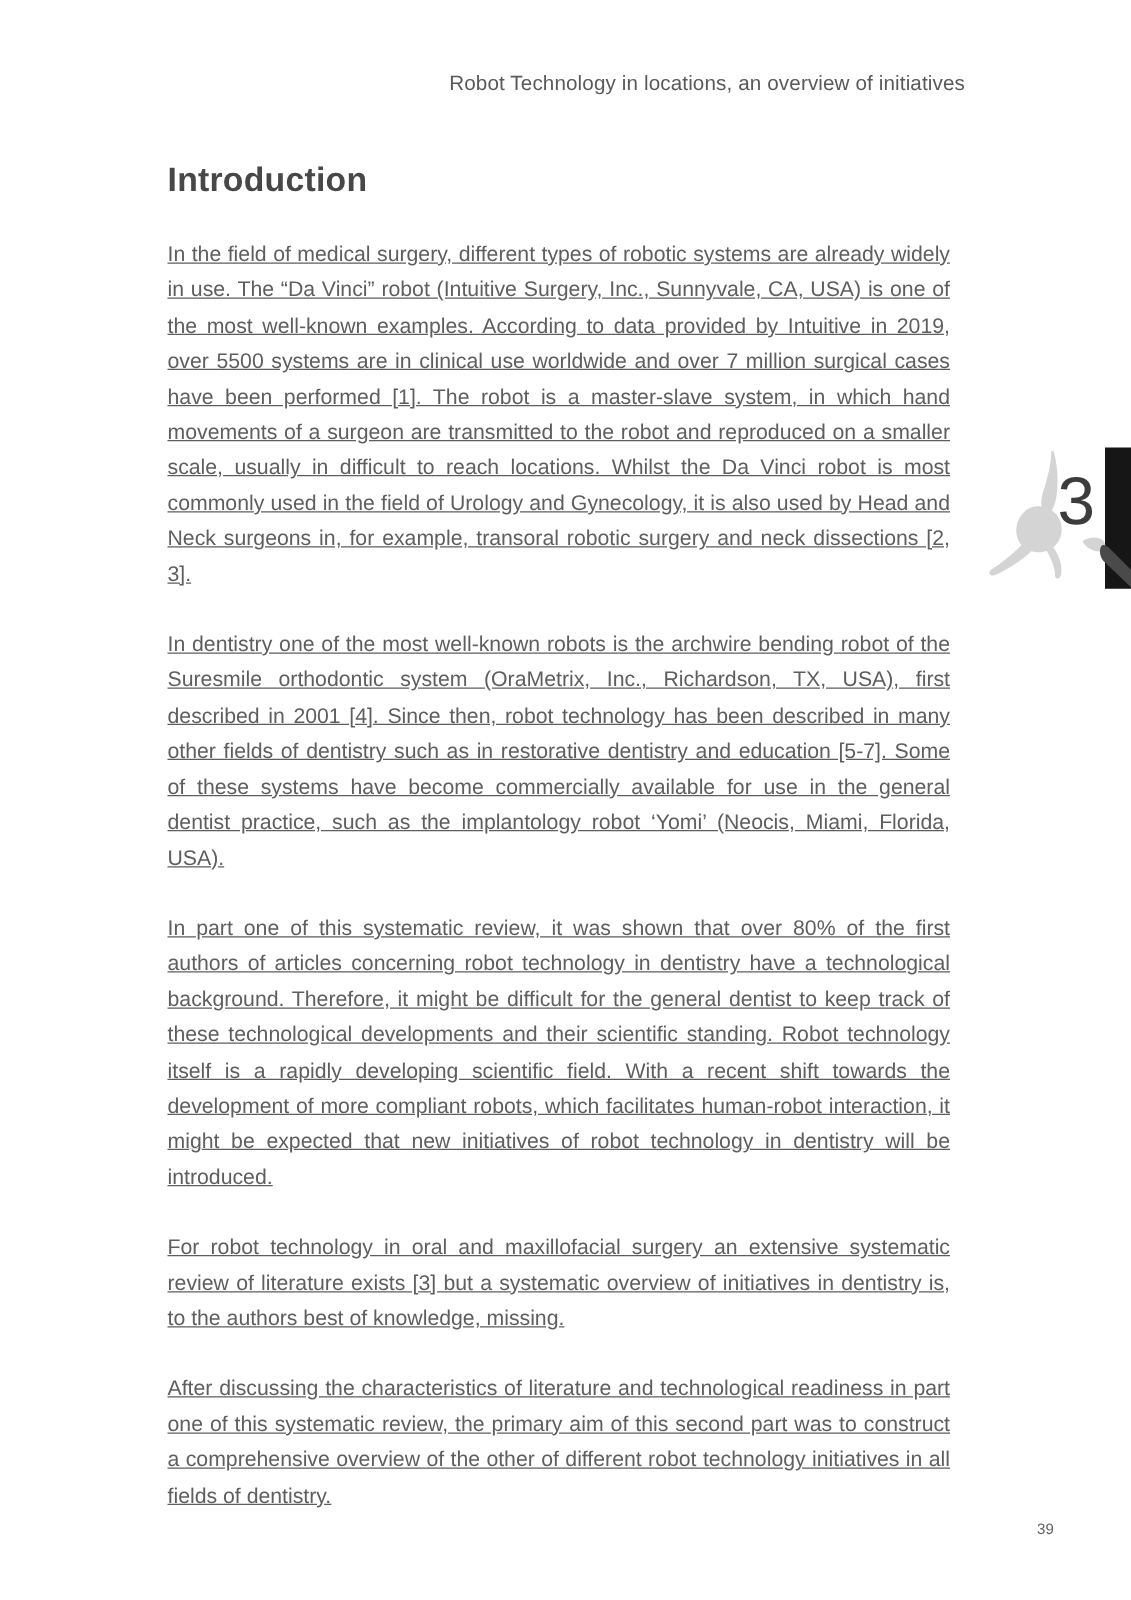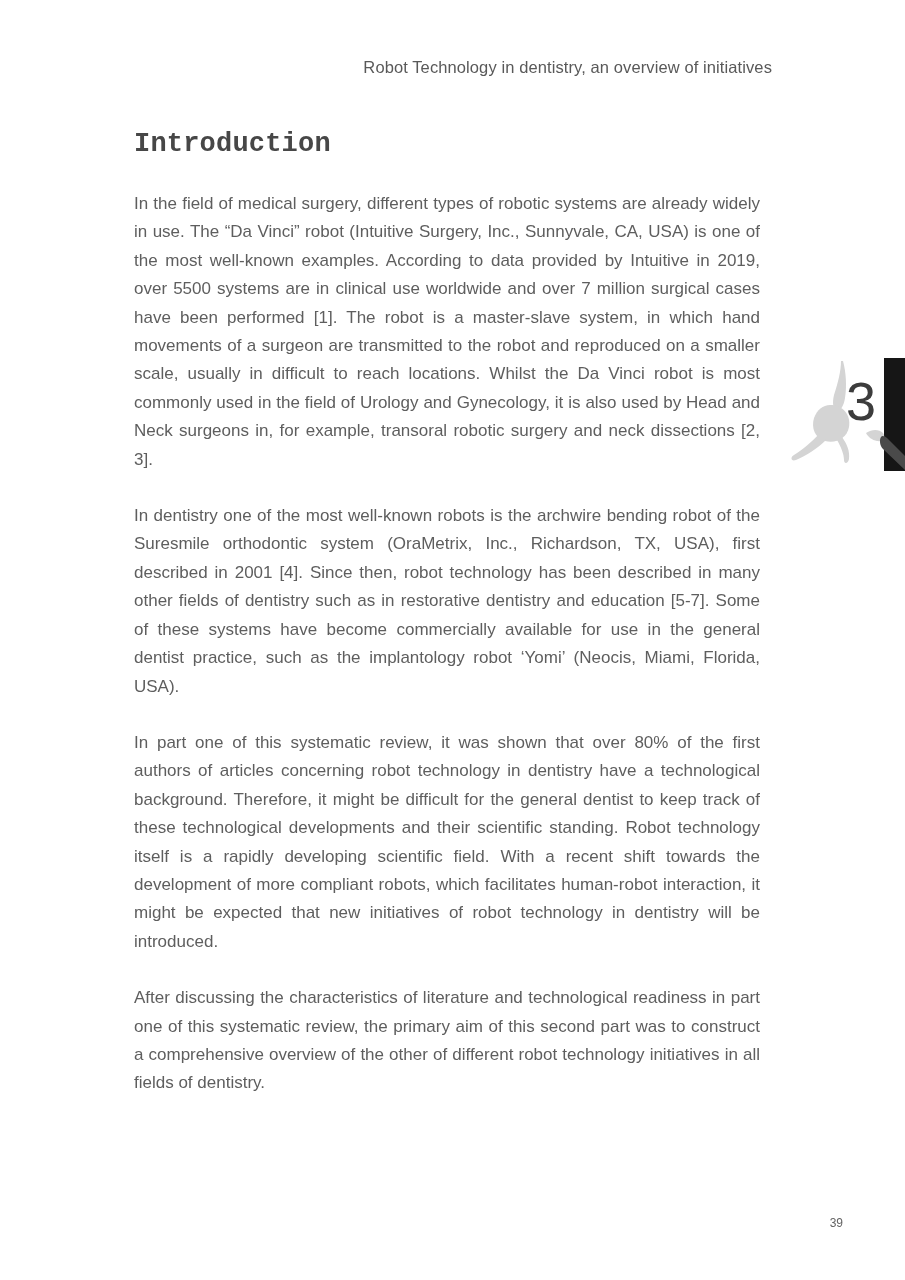--- a/index.html
+++ b/index.html
@@ -17,36 +17,36 @@
     text-align: right;
     font-size: 16.5px;
     color: #595959;
     letter-spacing: 0.1px;
   }
 
   .section-heading {
     position: absolute;
     top: 129px; left: 134px;
     margin: 0;
-    font-family: Liberation Mono, monospace;
+    font-family: Liberation Sans, sans-serif;
     font-weight: bold;
     font-size: 27px;
     color: #474747;
     letter-spacing: 0.2px;
   }
 
   .article-body {
     position: absolute;
     top: 190px; left: 134px; width: 638px;
     font-size: 17px;
     line-height: 28.4px;
     color: #5e5e5e;
     text-align: justify;
   }
-  .article-body p { margin: 0 12px 28px 0; }
+  .article-body p { margin: 0 12px 28px 0; text-decoration: underline; }
   .article-body p:last-child { margin-bottom: 0; }
 
   .chapter-bar {
     position: absolute;
     left: 884px; top: 358px;
     width: 21px; height: 113px;
     background: #161616;
     z-index: 1;
   }
 
@@ -71,28 +71,29 @@
     position: absolute;
     left: 0; top: 1216px; width: 843px;
     text-align: right;
     font-size: 12px;
     color: #636363;
   }
 </style>
 </head>
 <body>
 
-<header class="running-header">Robot Technology in dentistry, an overview of initiatives</header>
+<header class="running-header">Robot Technology in locations, an overview of initiatives</header>
 
 <h1 class="section-heading">Introduction</h1>
 
 <main class="article-body">
   <p>In the field of medical surgery, different types of robotic systems are already widely in use. The “Da Vinci” robot (Intuitive Surgery, Inc., Sunnyvale, CA, USA) is one of the most well-known examples. According to data provided by Intuitive in 2019, over 5500 systems are in clinical use worldwide and over 7 million surgical cases have been performed [1]. The robot is a master-slave system, in which hand movements of a surgeon are transmitted to the robot and reproduced on a smaller scale, usually in difficult to reach locations. Whilst the Da Vinci robot is most commonly used in the field of Urology and Gynecology, it is also used by Head and Neck surgeons in, for example, transoral robotic surgery and neck dissections [2, 3].</p>
   <p>In dentistry one of the most well-known robots is the archwire bending robot of the Suresmile orthodontic system (OraMetrix, Inc., Richardson, TX, USA), first described in 2001 [4]. Since then, robot technology has been described in many other fields of dentistry such as in restorative dentistry and education [5-7]. Some of these systems have become commercially available for use in the general dentist practice, such as the implantology robot ‘Yomi’ (Neocis, Miami, Florida, USA).</p>
   <p>In part one of this systematic review, it was shown that over 80% of the first authors of articles concerning robot technology in dentistry have a technological background. Therefore, it might be difficult for the general dentist to keep track of these technological developments and their scientific standing. Robot technology itself is a rapidly developing scientific field. With a recent shift towards the development of more compliant robots, which facilitates human-robot interaction, it might be expected that new initiatives of robot technology in dentistry will be introduced.</p>
+  <p>For robot technology in oral and maxillofacial surgery an extensive systematic review of literature exists [3] but a systematic overview of initiatives in dentistry is, to the authors best of knowledge, missing.</p>
   <p>After discussing the characteristics of literature and technological readiness in part one of this systematic review, the primary aim of this second part was to construct a comprehensive overview of the other of different robot technology initiatives in all fields of dentistry.</p>
 </main>
 
 <div class="chapter-bar"></div>
 
 <svg class="tooth-svg" viewBox="0 0 115 112" xmlns="http://www.w3.org/2000/svg" aria-hidden="true">
 
   <path fill="#d4d4d4" d="M53,1 C56,12 57,26 55,38 C54,45 51,50 47,53 C43,49 42,43 44,35 C48,23 51,11 51,1 Z"></path>
 
   <path fill="#d4d4d4" d="M40,45 C53,45 61,55 59,67 C57,78 46,84 35,81 C25,78 21,68 24,58 C27,50 33,45 40,45 Z"></path>

